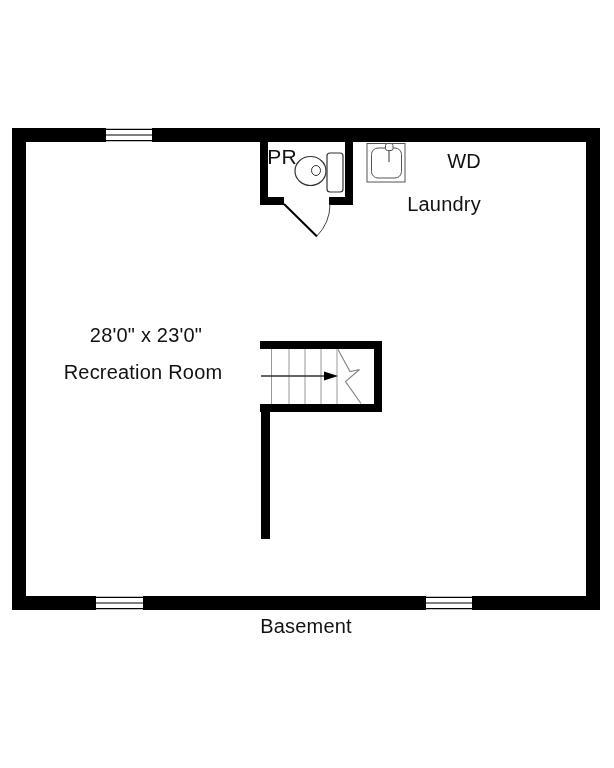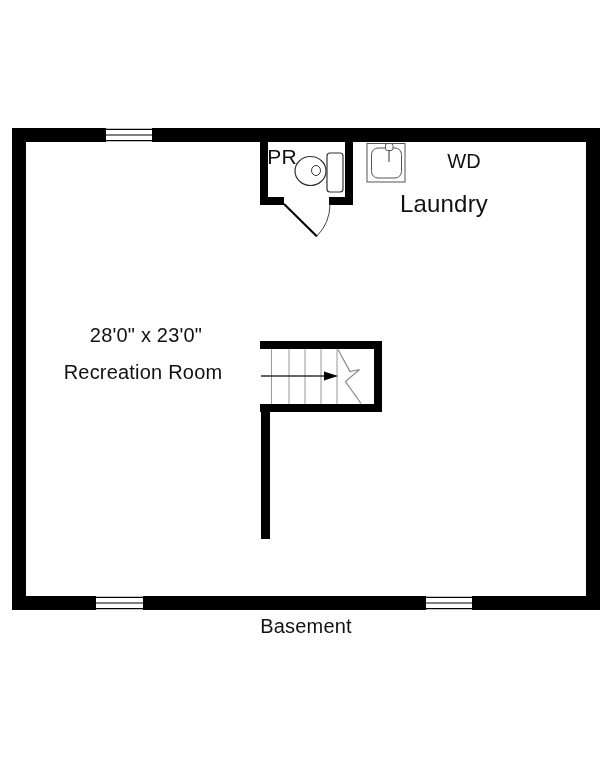--- a/index.html
+++ b/index.html
@@ -14,21 +14,21 @@
   svg.plan { position: absolute; left: 0; top: 0; }
   .label {
     position: absolute;
     transform: translate(-50%, -50%);
     white-space: nowrap;
     color: #111111;
     letter-spacing: 0.2px;
   }
   .lbl-pr        { left: 282px; top: 157px; font-size: 21px; }
   .lbl-wd        { left: 464px; top: 161px; font-size: 20px; }
-  .lbl-laundry   { left: 444px; top: 204px; font-size: 24px; }
+  .lbl-laundry   { left: 444px; top: 204px; font-size: 20px; }
   .lbl-dims      { left: 146px; top: 335px; font-size: 20px; }
   .lbl-recroom   { left: 143px; top: 372px; font-size: 20px; }
   .lbl-basement  { left: 306px; top: 626px; font-size: 20px; }
   .disclaimer {
     position: absolute;
     left: 305px; top: 757px;
     transform: translate(-50%, -50%);
     font-size: 11px;
     color: #222222;
     white-space: nowrap;

